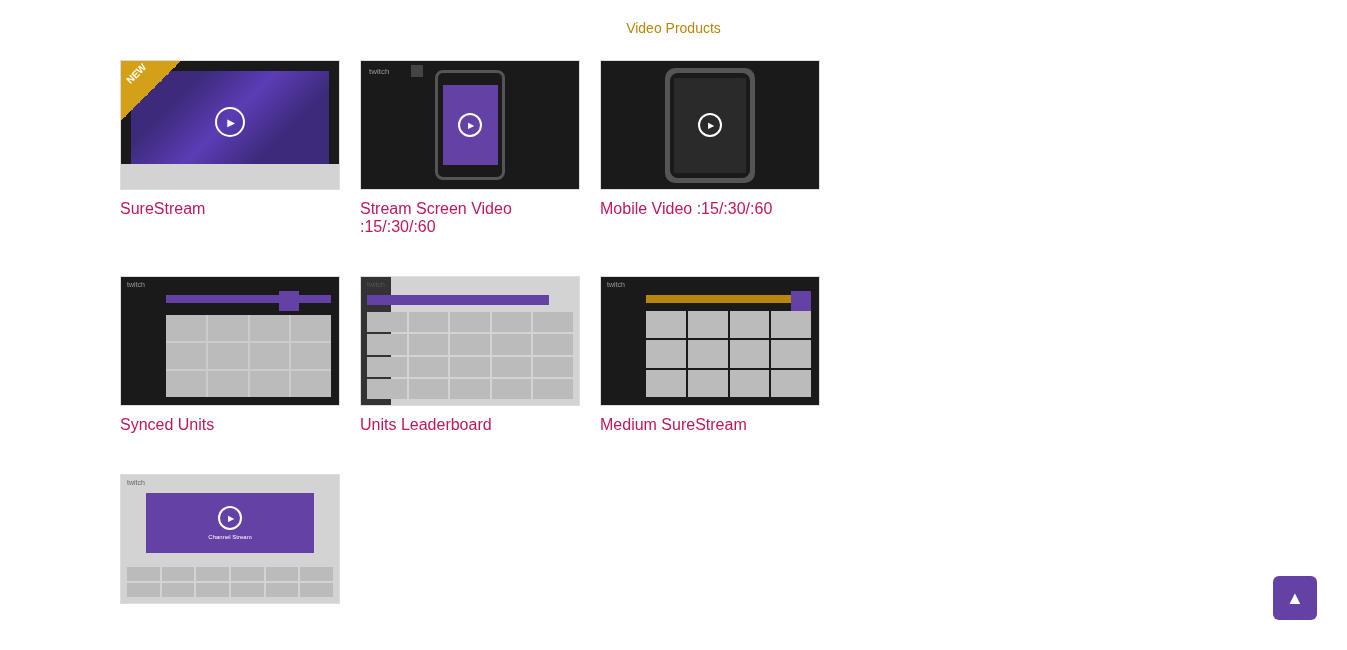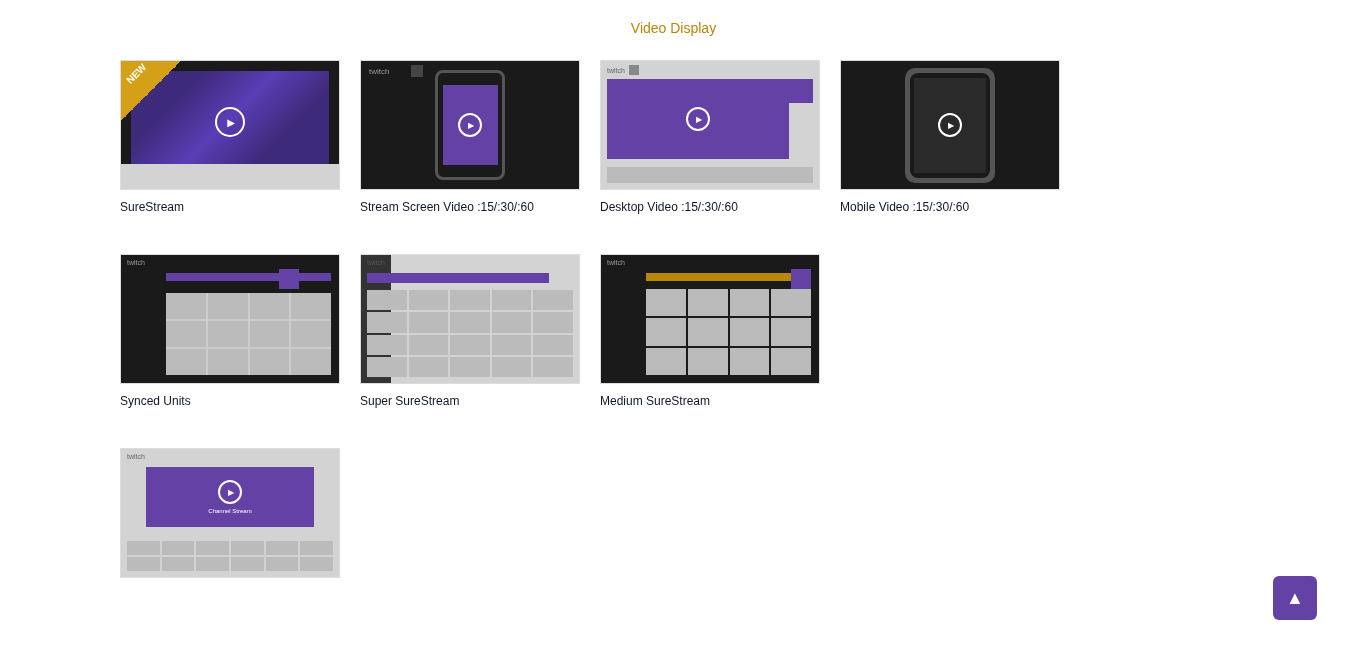--- a/index.html
+++ b/index.html
@@ -34,22 +34,22 @@
     }
     .product-thumb {
       width: 220px;
       height: 130px;
       border: 1px solid #ddd;
       margin-bottom: 10px;
       position: relative;
       overflow: hidden;
     }
     .product-label {
-      font-size: 12px;
-      color: #0f172a;
+      font-size: 16px;
+      color: #be185d;
     }
     
     .new-badge {
       position: absolute;
       top: 0;
       left: 0;
       width: 60px;
       height: 60px;
       background: linear-gradient(135deg, #d4a017 50%, transparent 50%);
       z-index: 10;
@@ -444,21 +444,21 @@
     }
 
     .section-wrapper {
       margin-bottom: 30px;
     }
   </style>
 </head>
 <body>
 
 <div class="section-wrapper">
-  <div class="section-title">Video Display</div>
+  <div class="section-title">Video Products</div>
   <div class="product-grid">
 
     <div class="product-item">
       <div class="product-thumb">
         <div class="surestream-bg">
           <div class="new-badge">
             <span class="new-badge-text">NEW</span>
           </div>
           <div class="surestream-diag"></div>
           <div class="surestream-play"></div>
@@ -476,36 +476,20 @@
           <div class="cross-phone">
             <div class="cross-phone-screen">
               <div class="play-circle"></div>
             </div>
           </div>
         </div>
       </div>
       <span class="product-label">Stream Screen Video :15/:30/:60</span>
     </div>
 
-    <div class="product-item">
-      <div class="product-thumb">
-        <div class="desktop-video-bg">
-          <div class="desktop-logo-area">
-            <span class="desktop-logo-text">twitch</span>
-            <div class="desktop-logo-sq"></div>
-          </div>
-          <div class="desktop-purple-rect">
-            <div class="play-circle"></div>
-          </div>
-          <div class="desktop-accent-sq"></div>
-          <div class="desktop-bars"></div>
-        </div>
-      </div>
-      <span class="product-label">Desktop Video :15/:30/:60</span>
-    </div>
 
     <div class="product-item">
       <div class="product-thumb">
         <div class="mobile-video-bg">
           <div class="mobile-phone-outer">
             <div class="mobile-phone-inner">
               <div class="mobile-screen">
                 <div class="play-circle"></div>
               </div>
             </div>
@@ -573,21 +557,21 @@
             <div class="super-lb-cell"></div>
             <div class="super-lb-cell"></div>
             <div class="super-lb-cell"></div>
             <div class="super-lb-cell"></div>
             <div class="super-lb-cell"></div>
             <div class="super-lb-cell"></div>
             <div class="super-lb-cell"></div>
           </div>
         </div>
       </div>
-      <span class="product-label">Super SureStream</span>
+      <span class="product-label">Units Leaderboard</span>
     </div>
 
     <div class="product-item">
       <div class="product-thumb">
         <div class="med-rect-bg">
           <div class="med-rect-logo">twitch</div>
           <div class="med-rect-left-black"></div>
           <div class="med-rect-purple-bar"></div>
           <div class="med-rect-purple-sq"></div>
           <div class="med-rect-grid">

